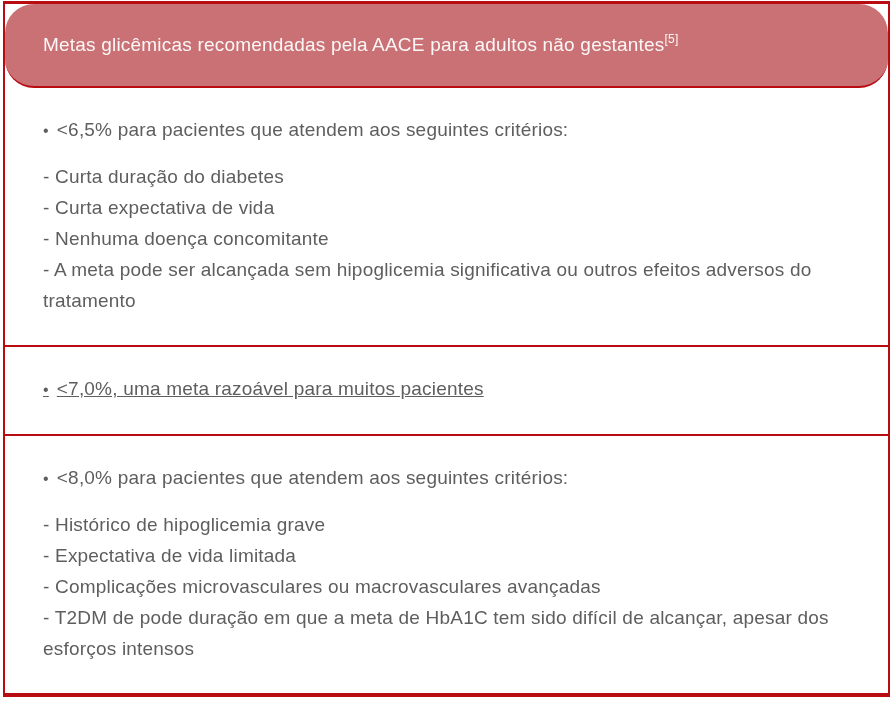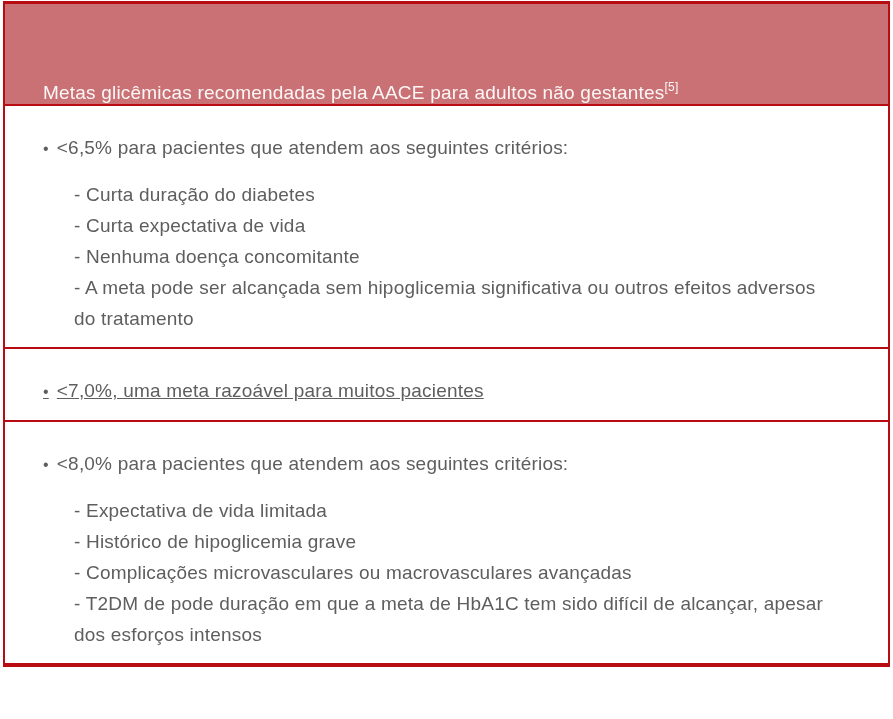--- a/index.html
+++ b/index.html
@@ -25,39 +25,40 @@
     margin:1px 3px 3px 3px;
     width:887px;
     box-sizing:border-box;
     border:2px solid var(--border-red);
     border-top-width:3px;
     border-bottom-width:4px;
     background:#ffffff;
   }
   .table-header{
     box-sizing:border-box;
-    height:102px;
+    height:84px;
     display:flex;
-    align-items:flex-end;
+    align-items:center;
     background:var(--header-bg);
     color:var(--header-text);
     font-size:19px;
     letter-spacing:.2px;
     padding:0 38px;
     border-bottom:2px solid var(--border-red);
+    border-radius:29px;
   }
   .table-header sup{
     font-size:12px;
     line-height:0;
     position:relative;
     top:-1px;
   }
   .row{
     box-sizing:border-box;
-    padding:26px 50px 13px 38px;
+    padding:26px 50px 29px 38px;
     font-size:19px;
     letter-spacing:.2px;
     color:var(--body-text);
     border-bottom:2px solid var(--border-red);
     background:#ffffff;
   }
   .row:last-child{
     border-bottom:none;
   }
   .bullet-line{
@@ -67,21 +68,20 @@
   .bullet-line:last-child{
     margin-bottom:0;
     text-decoration:underline;
   }
   .bullet{
     font-size:16px;
     margin-right:8px;
   }
   .criteria{
     line-height:31px;
-    margin-left:31px;
   }
 </style>
 </head>
 <body>
 
 <div class="page">
   <div class="aace-table">
     <div class="table-header">
       <span><span>Metas glicêmicas recomendadas pela AACE para adultos não gestantes</span><sup>[5]</sup></span>
     </div>
@@ -94,21 +94,21 @@
             <div class="criterion">- Nenhuma doença concomitante</div>
             <div class="criterion">- A meta pode ser alcançada sem hipoglicemia significativa ou outros efeitos adversos do tratamento</div>
           </div>
         </div>
         <div class="row">
           <p class="bullet-line"><span class="bullet">•</span><span>&lt;7,0%, uma meta razoável para muitos pacientes</span></p>
         </div>
         <div class="row">
           <p class="bullet-line"><span class="bullet">•</span><span>&lt;8,0% para pacientes que atendem aos seguintes critérios:</span></p>
           <div class="criteria">
+            <div class="criterion">- Histórico de hipoglicemia grave</div>
             <div class="criterion">- Expectativa de vida limitada</div>
-            <div class="criterion">- Histórico de hipoglicemia grave</div>
             <div class="criterion">- Complicações microvasculares ou macrovasculares avançadas</div>
             <div class="criterion">- T2DM de pode duração em que a meta de HbA1C tem sido difícil de alcançar, apesar dos esforços intensos</div>
           </div>
         </div>
       </div>
   </div>
 </div>
 
 </body></html>

